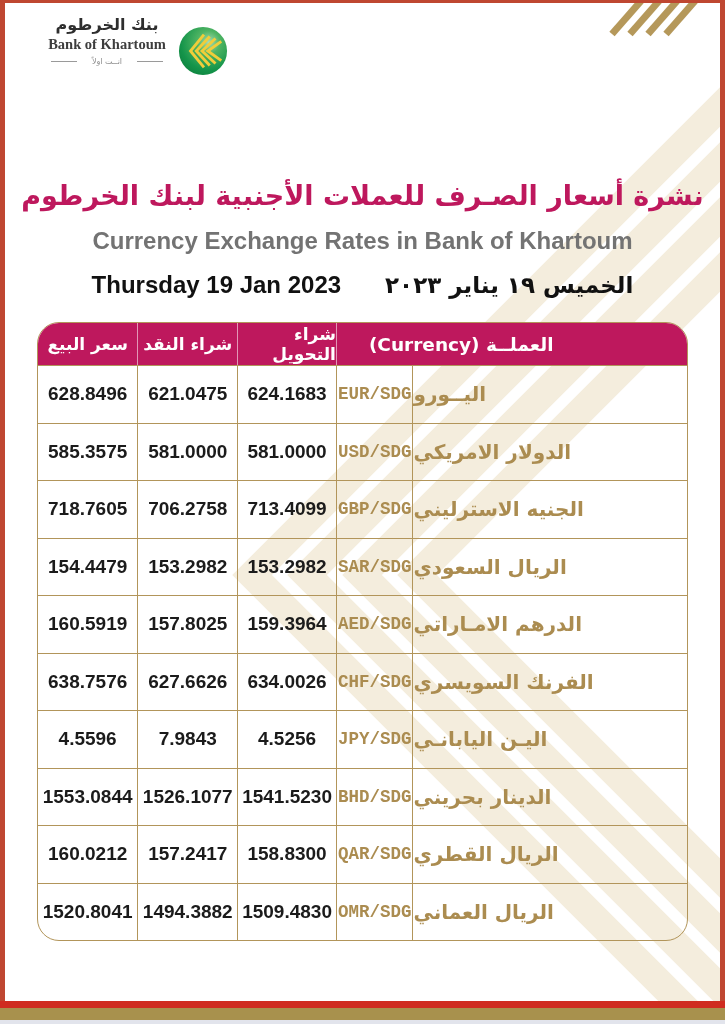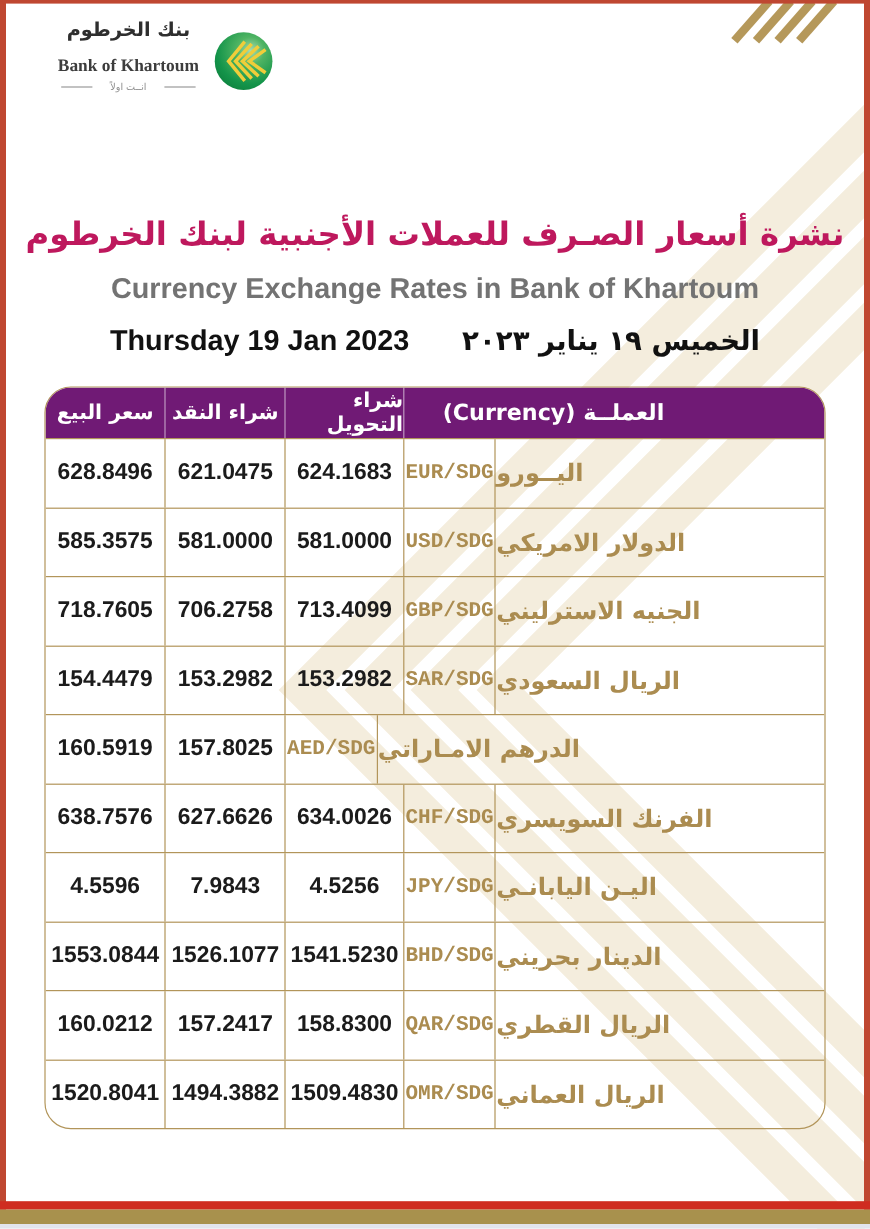--- a/index.html
+++ b/index.html
@@ -20,21 +20,21 @@
   .strip-gold { bottom: 4px;  height: 12px; background: #a8914d; }
   .strip-gray { bottom: 0;    height: 4px;  background: #e2e4ec; }
 
   
   .watermark { position: absolute; left: 0; top: 0; z-index: 0; pointer-events: none; }
 
   
   .logo { position: absolute; left: 46px; top: 16px; display: flex; align-items: flex-start; gap: 10px; z-index: 2; }
   .logo-text { display: flex; flex-direction: column; align-items: center; width: 122px; }
   .logo-calligraphy { font-size: 16px; font-weight: bold; color: #2e2e2e; line-height: 1.1; direction: rtl; }
-  .logo-name { font-family: "Liberation Serif", serif; font-weight: bold; font-size: 14.5px; color: #3d3d3d; margin-top: 13px; white-space: nowrap; }
+  .logo-name { font-family: "Liberation Serif", serif; font-weight: bold; font-size: 14.5px; color: #3d3d3d; margin-top: 2px; white-space: nowrap; }
   .logo-tagline { display: flex; align-items: center; gap: 15px; margin-top: 4px; color: #8d8d8d; font-size: 8px; width: 100%; justify-content: center; }
   .logo-tagline .dash { flex: 0 0 26px; height: 1px; background: #9a9a9a; }
   .logo-ball { margin-top: 10px; }
 
   
   .title-ar { position: absolute; top: 180px; left: 0; width: 100%; text-align: center;
               font-size: 27px; font-weight: bold; color: #be185d; direction: rtl; z-index: 2; }
   .title-en { position: absolute; top: 227px; left: 0; width: 100%; text-align: center;
               font-family: "Liberation Sans", "DejaVu Sans", sans-serif;
               font-size: 24px; font-weight: bold; color: #737373; z-index: 2; }
@@ -44,21 +44,21 @@
   .date-ar  { font-size: 23px; font-weight: bold; color: #111111; direction: rtl; }
 
   
   .rates-table {
     position: absolute; left: 37px; top: 322px; width: 651px;
     border: 1.5px solid #b2955a; border-radius: 22px; overflow: hidden;
     z-index: 2; background: transparent; box-sizing: border-box;
   }
   .tr { display: flex; height: 56.5px; }
   .tr + .tr { border-top: 1.5px solid #b2955a; }
-  .thead { height: 42px; background: #701a75; }
+  .thead { height: 42px; background: #be185d; }
   .td, .th { display: flex; align-items: center; justify-content: center; box-sizing: border-box; }
   .td + .td { border-left: 1.5px solid #b2955a; }
   .th + .th { border-left: 1px solid rgba(255,255,255,0.55); text-align: right; }
   .col-sell  { flex: 0 0 15.3%; }
   .col-cash  { flex: 0 0 15.4%; }
   .col-trans { flex: 0 0 15.2%; }
   .col-code  { flex: 0 0 11.8%; }
   .col-name  { flex: 1 1 auto; }
   .th { color: #ffffff; font-weight: bold; font-size: 17px; }
   .th-currency { justify-content: flex-end; direction: rtl; padding-right: 46px; font-size: 18.5px; padding-left: 32px; }
@@ -159,20 +159,21 @@
   <div class="tr">
     <div class="td col-sell num">154.4479</div>
     <div class="td col-cash num">153.2982</div>
     <div class="td col-trans num">153.2982</div>
     <div class="td col-code code">SAR/SDG</div>
     <div class="td col-name name">الريال السعودي</div>
   </div>
   <div class="tr">
     <div class="td col-sell num">160.5919</div>
     <div class="td col-cash num">157.8025</div>
+    <div class="td col-trans num">159.3964</div>
     <div class="td col-code code">AED/SDG</div>
     <div class="td col-name name">الدرهم الامـاراتي</div>
   </div>
   <div class="tr">
     <div class="td col-sell num">638.7576</div>
     <div class="td col-cash num">627.6626</div>
     <div class="td col-trans num">634.0026</div>
     <div class="td col-code code">CHF/SDG</div>
     <div class="td col-name name">الفرنك السويسري</div>
   </div>

